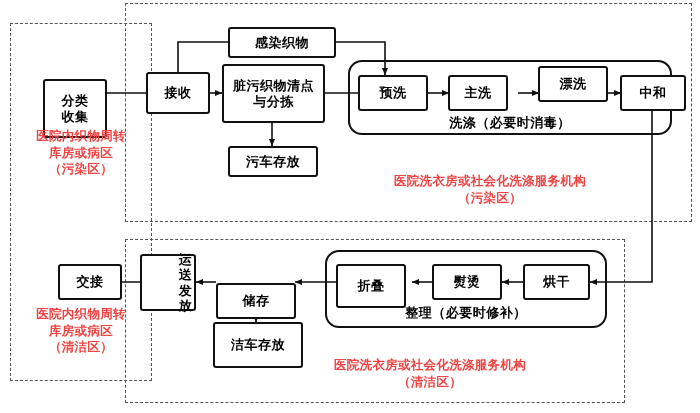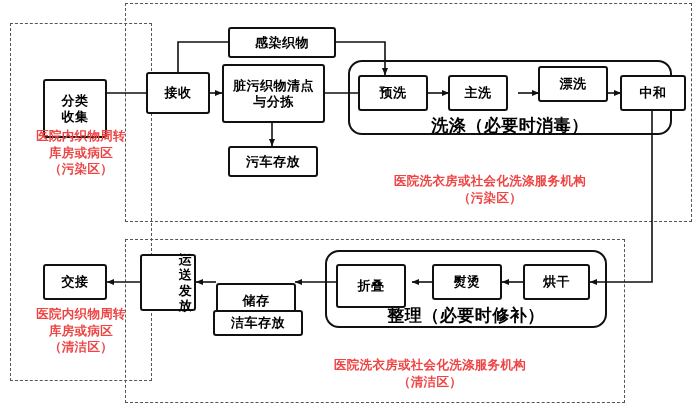--- a/index.html
+++ b/index.html
@@ -44,21 +44,21 @@
     box-sizing: border-box;
     border: 2px solid #111111;
     border-radius: 14px;
     background: transparent;
   }
   .group-caption {
     position: absolute;
     text-align: center;
     color: #000000;
     font-weight: 700;
-    font-size: 17px;
+    font-size: 13px;
     letter-spacing: 0.5px;
     white-space: pre-line;
     line-height: 1.25;
   }
   .zone {
     position: absolute;
     box-sizing: border-box;
     border: 1.6px dashed #555555;
     background: transparent;
   }
@@ -153,26 +153,26 @@
   <div class="node" style="left:620px; top:75px; width:66px; height:36px;">中和</div>
 
   <div class="node" style="left:523px; top:264px; width:67px; height:36px;">烘干</div>
 
   <div class="node" style="left:432px; top:264px; width:70px; height:36px;">熨烫</div>
 
   <div class="node" style="left:336px; top:264px; width:70px; height:44px;">折叠</div>
 
   <div class="node" style="left:216px; top:264px; width:80px; height:36px;margin-top:19px;">储存</div>
 
-  <div class="node" style="left:213px; top:310px; width:90px; height:26px;">洁车存放</div>
+  <div class="node" style="left:213px; top:322px; width:90px; height:46px;">洁车存放</div>
 
   <div class="node" style="left:140px; top:254px; width:56px; height:57px;padding-left:35px;">运送
 发放</div>
 
-  <div class="node" style="left:43px; top:264px; width:64px; height:36px;">交接</div>
+  <div class="node" style="left:58px; top:264px; width:64px; height:36px;">交接</div>
 
   <div class="zone-caption" style="left:10px; top:128px; width:142px;">医院内织物周转
 库房或病区
 （污染区）</div>
 
   <div class="zone-caption" style="left:290px; top:173px; width:400px;">医院洗衣房或社会化洗涤服务机构
 （污染区）</div>
 
   <div class="zone-caption" style="left:10px; top:306px; width:142px;">医院内织物周转
 库房或病区

